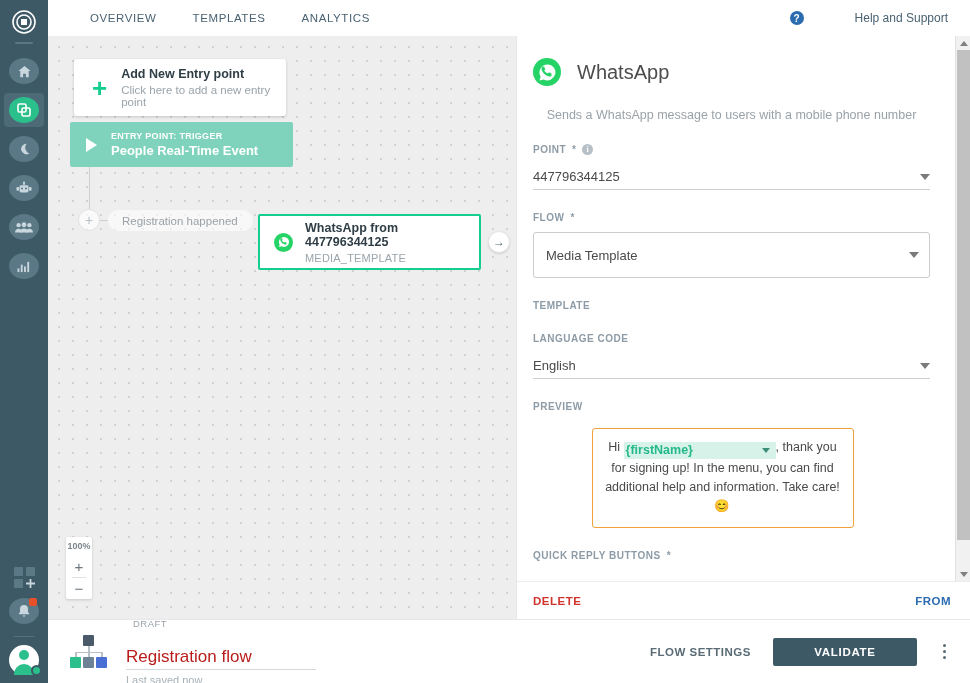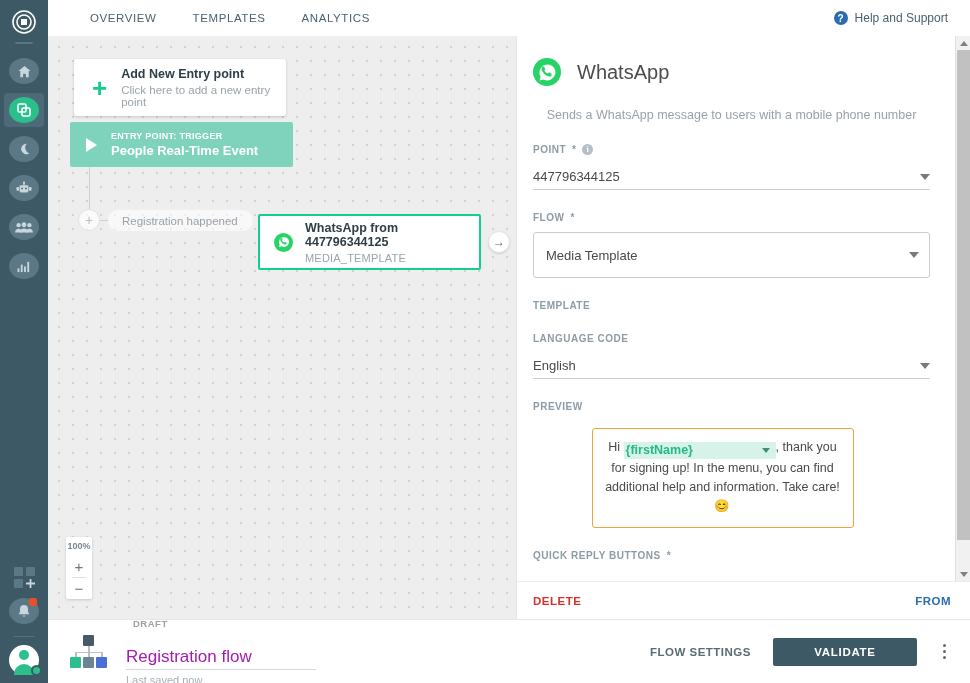--- a/index.html
+++ b/index.html
@@ -62,21 +62,21 @@
   }
   .help {
     position: absolute; right: 22px; top: 11px;
     display: flex; align-items: center; gap: 7px; cursor: pointer;
   }
   .help-icon {
     width: 14px; height: 14px; border-radius: 50%; background: #2b6cb0;
     color: #fff; font-size: 10px; font-weight: bold;
     display:flex; align-items:center; justify-content:center;
   }
-  .help-label { font-size: 12px; color: #4a6272; }
+  .help-label { font-size: 12px; color: #4a6272; margin-left: 44px; }
 
   
   #canvas {
     position: absolute; left: 48px; top: 36px; width: 468px; height: 583px;
     background-color: #eeeeee;
     background-image: radial-gradient(#d2d2d2 1px, transparent 1.1px);
     background-size: 14px 14px;
     background-position: 4px 4px;
     overflow: hidden;
   }
@@ -234,23 +234,23 @@
   
   #bottombar {
     position: absolute; left: 48px; top: 619px; width: 922px; height: 64px;
     background: #ffffff; border-top: 1px solid #e6e6e6;
     display: flex; align-items: center;
   }
   .flow-icon { margin-left: 22px; width: 38px; height: 34px; position: relative; }
   .fi-sq { position: absolute; width: 11px; height: 11px; border-radius: 1px; }
   .fi-line { position: absolute; background: #b9c0c6; }
   .flow-meta { margin-left: 18px; }
-  .flow-status { font-size: 9.5px; font-weight: bold; letter-spacing: .5px; color: #9aa2a8; padding-left: 7px; }
+  .flow-status { font-size: 9.5px; font-weight: normal; letter-spacing: .5px; color: #9aa2a8; padding-left: 7px; }
   .flow-name {
-    font-size: 17px; color: #a21caf; margin-top: 18px;
+    font-size: 17px; color: #b91c1c; margin-top: 18px;
     border-bottom: 1px solid #d4d9dd; width: 190px; padding-bottom: 2px;
   }
   .flow-saved { font-size: 11px; color: #a8b0b6; margin-top: 4px; }
   .bottom-right { margin-left: auto; display: flex; align-items: center; gap: 22px; margin-right: 20px; }
   .flow-settings { font-size: 11.5px; font-weight: bold; letter-spacing: .5px; color: #5a6b76; cursor: pointer; }
   .validate-btn {
     background: #3d5966; color: #ffffff; font-size: 11.5px; font-weight: bold; letter-spacing: .7px;
     width: 144px; height: 28px; display:flex; align-items:center; justify-content:center;
     border-radius: 2px; cursor: pointer;
   }

